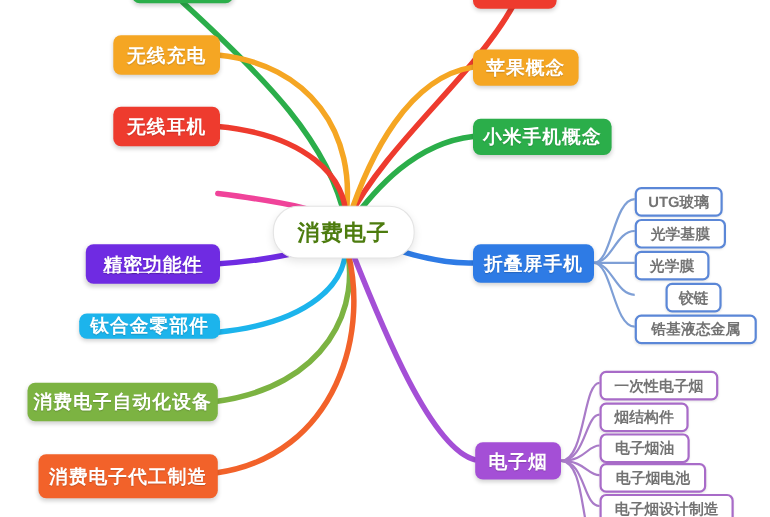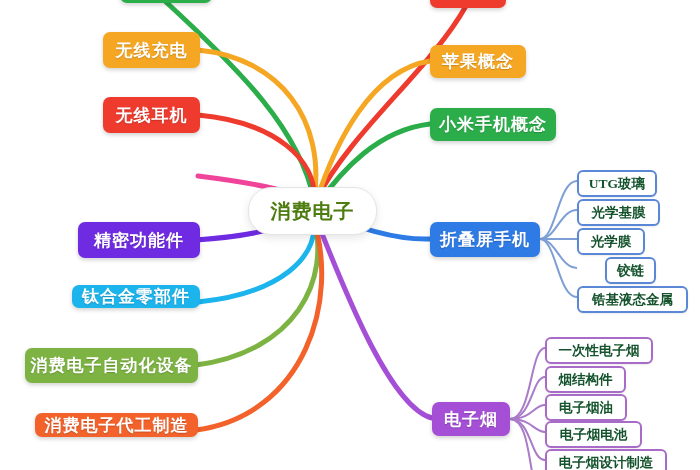--- a/index.html
+++ b/index.html
@@ -9,24 +9,23 @@
   }
   svg.links{position:absolute;left:0;top:0;z-index:1;}
   .node{
     position:absolute;z-index:2;display:flex;align-items:center;justify-content:center;
     border-radius:7px;color:#fff;font-weight:bold;font-size:17px;letter-spacing:1px;
     box-shadow:0 2px 4px rgba(0,0,0,.18);text-shadow:0 1px 1px rgba(0,0,0,.18);
     white-space:nowrap;cursor:pointer;
   }
   .child{
     position:absolute;z-index:2;display:flex;align-items:center;justify-content:center;
-    background:#fff;border-radius:6px;border:2px solid #888;color:#14532d;
+    background:#fff;border-radius:6px;border:2px solid #888;color:#737373;
     font-weight:bold;font-size:13.5px;white-space:nowrap;cursor:pointer;
     box-shadow:0 1px 2px rgba(0,0,0,.08);
-    font-family:Liberation Serif, serif;
   }
   .center-node{
     position:absolute;z-index:3;left:248px;top:187px;width:127px;height:46px;
     display:flex;align-items:center;justify-content:center;
     background:#ffffff;border:1px solid #e4e4e4;border-radius:23px;
     font-size:20px;font-weight:bold;color:#4d7c0f;letter-spacing:1px;
     box-shadow:0 3px 8px rgba(0,0,0,.10);cursor:pointer;
   }
 </style>
 </head>
@@ -75,33 +74,33 @@
 
   <div class="node" style="left: 103px; top: 32px; width: 97px; height: 36px; background-color: rgb(245, 166, 35);">
     <span>无线充电</span>
     </div>
 
   <div class="node" style="left: 103px; top: 97px; width: 97px; height: 36px; background-color: rgb(238, 59, 46);">
     <span>无线耳机</span>
     </div>
 
 
-  <div class="node" style="left: 78px; top: 222px; width: 122px; height: 36px; background-color: rgb(111, 43, 226);">
+  <div class="node" style="left: 78px; top: 222px; width: 122px; height: 36px; background-color: rgb(111, 43, 226); text-decoration: underline;">
     <span>精密功能件</span>
     </div>
 
   <div class="node" style="left: 72px; top: 285px; width: 128px; height: 23px; background-color: rgb(28, 180, 236);">
     <span>钛合金零部件</span>
     </div>
 
   <div class="node" style="left: 25px; top: 348px; width: 173px; height: 35px; background-color: rgb(124, 179, 66);">
     <span>消费电子自动化设备</span>
     </div>
 
-  <div class="node" style="left: 35px; top: 413px; width: 163px; height: 24px; background-color: rgb(242, 98, 42);">
+  <div class="node" style="left: 35px; top: 413px; width: 163px; height: 40px; background-color: rgb(242, 98, 42);">
     <span>消费电子代工制造</span>
     </div>
 
   <div class="center-node">
     <span>消费电子</span>
   </div>
 
   <div class="node" style="left: 430px; top: -26px; width: 76px; height: 34px; background-color: rgb(238, 59, 46);">
     <span></span>
     </div>

